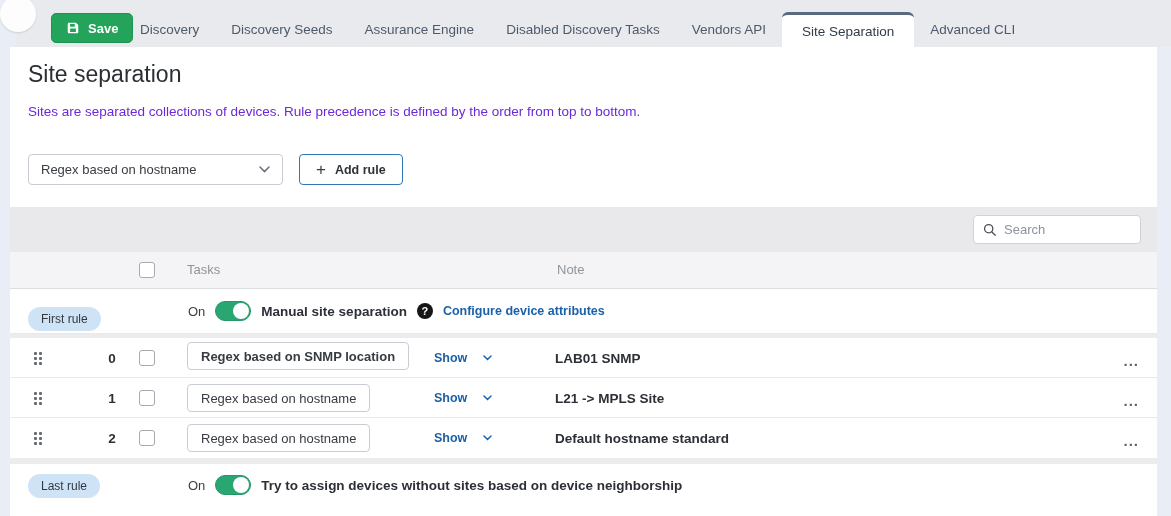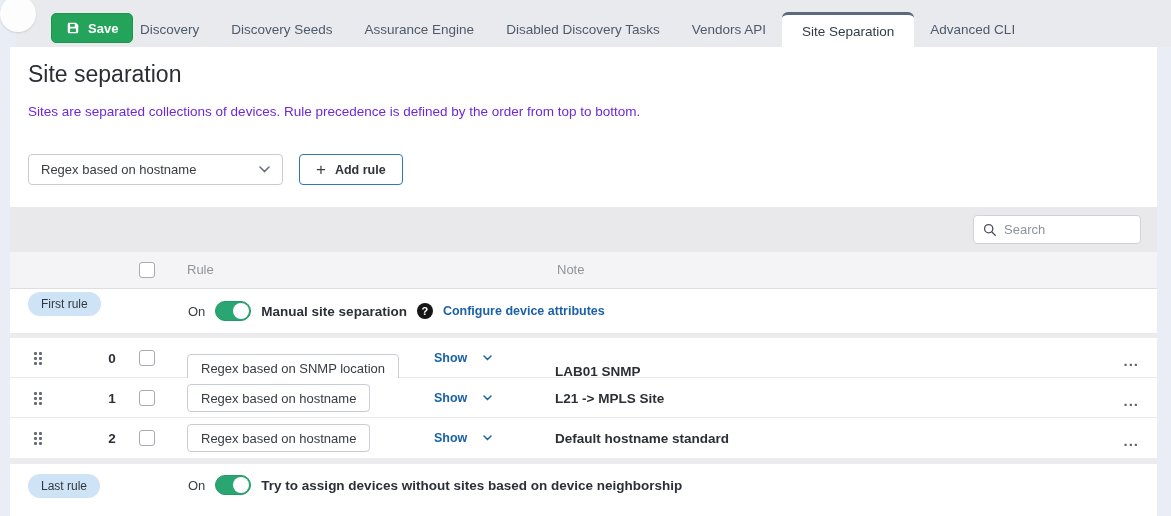--- a/index.html
+++ b/index.html
@@ -132,26 +132,26 @@
               <line x1="10.2" y1="10.2" x2="14" y2="14" stroke="#4a4f57" stroke-width="1.5" stroke-linecap="round"></line>
             </svg>
         </span>
         <input type="text" placeholder="Search" style="">
       </div>
     </div>
 
     <div class="thead">
       <span class="col-label" style="left:18px;margin-top:31px;">Priority</span>
       <div class="checkbox"></div>
-      <span class="col-label" style="left:177px;">Rule</span>
+      <span class="col-label" style="left:177px;">Tasks</span>
       <span class="col-label" style="left:547px;">Note</span>
     </div>
 
     <div class="row row-sep" style="top:242px; height:45px;">
-      <span class="pill" style="position:absolute; left:18px; top:3px;">First rule</span>
+      <span class="pill" style="position:absolute; left:18px; top:18px;">First rule</span>
       <div class="flexline" style="left:178px; top:12px; gap:10px;">
         <span class="on-label">On</span>
         <div class="toggle">
             <div class="knob"></div>
           </div>
         <span class="bold-label">Manual site separation</span>
         <span class="qicon">?</span>
         <a class="blue-link">Configure device attributes</a>
       </div>
     </div>
@@ -162,28 +162,28 @@
       <div class="drag-handle" style="top:14px;">
           <span></span>
           <span></span>
           <span></span>
           <span></span>
           <span></span>
           <span></span>
         </div>
       <span class="prio-num" style="top:13px;">0</span>
       <div class="checkbox" style="top:12px;"></div>
-      <div class="rule-box" style="top:16px;">Regex based on SNMP location</div>
+      <div class="rule-box" style="top:4px;font-weight:bold;">Regex based on SNMP location</div>
       <div class="show-link" style="top:13px;">
         <span>Show</span>
         <svg width="9" height="6" viewBox="0 0 9 6">
             <path d="M1 1l3.5 3.5L8 1" stroke="#1b61a8" stroke-width="1.5" fill="none" stroke-linecap="round"></path>
           </svg>
       </div>
-      <span class="note-text" style="top:26px;">LAB01 SNMP</span>
+      <span class="note-text" style="top:13px;">LAB01 SNMP</span>
       <span class="dots-menu" style="top:18px;">...</span>
     </div>
 
     <div class="row row-sep" style="top:331px; height:40px;">
       <div class="drag-handle" style="top:14px;">
           <span></span>
           <span></span>
           <span></span>
           <span></span>
           <span></span>

